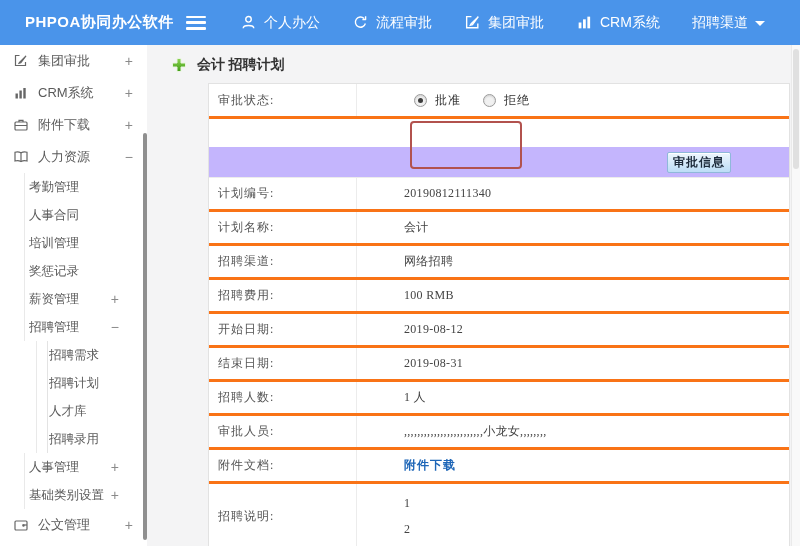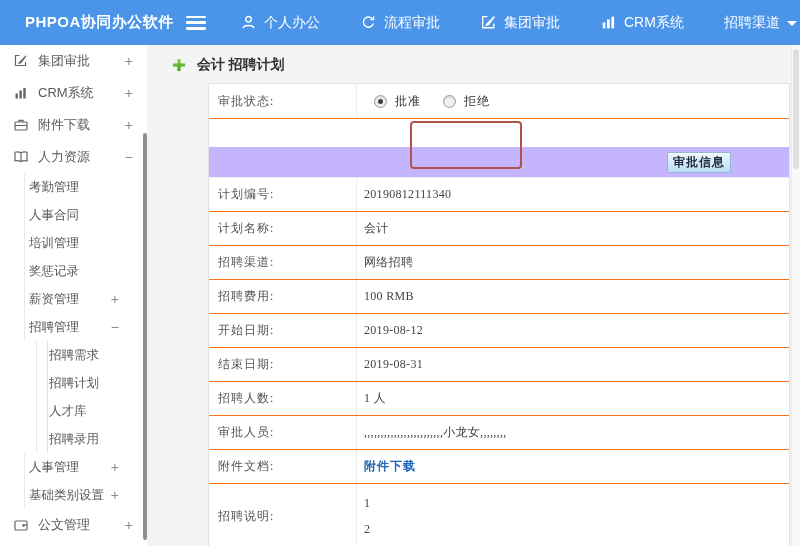--- a/index.html
+++ b/index.html
@@ -13,21 +13,21 @@
   
   .topbar {
     position:absolute; top:0; left:0; width:800px; height:45px;
     background:#4a94ea; color:#fff;
     display:flex; align-items:center;
     z-index:20;
   }
   .logo { flex:0 0 178px; padding-left:25px; font-size:15px; font-weight:bold; letter-spacing:.5px; white-space:nowrap; }
   .hamburger { width:20px; height:14px; display:flex; flex-direction:column; justify-content:space-between; cursor:pointer; margin-left:8px; }
   .hamburger span { display:block; height:2.5px; background:#fff; border-radius:1px; }
-  .topnav { display:flex; align-items:center; gap:40px; margin-left:34px; font-size:14px; }
+  .topnav { display:flex; align-items:center; gap:32px; margin-left:34px; font-size:14px; }
   .nav-item { display:flex; align-items:center; gap:7px; cursor:pointer; white-space:nowrap; }
   .nav-item svg { display:block; }
   .caret-down {
     width:0; height:0; border-left:5px solid transparent; border-right:5px solid transparent;
     border-top:5px solid #fff; margin-top:2px;
   }
 
   
   .sidebar {
     position:absolute; top:45px; left:0; width:147px; height:501px;
@@ -54,28 +54,28 @@
     font-family:"Liberation Serif","DejaVu Serif",serif;
     font-size:14px; font-weight:bold; color:#333;
   }
   .plus-icon svg { display:block; }
 
   .panel {
     position:absolute; left:61px; top:38px; width:582px;
     background:#fff; border:1px solid #e2e2e2;
     font-family:"Liberation Serif","DejaVu Serif",serif;
   }
-  .row { display:flex; border-bottom:1px solid #f97316; }
+  .row { display:flex; border-bottom:3px solid #f97316; }
   .row:last-child { border-bottom:none; }
   .row-label {
     width:148px; flex:0 0 148px; border-right:1px solid #ececec;
     padding-left:9px; display:flex; align-items:center;
     color:#555; font-size:12px; letter-spacing:1px;
   }
-  .row-value { flex:1; display:flex; align-items:center; padding-left:7px; font-size:12px; color:#444; }
+  .row-value { flex:1; display:flex; align-items:center; padding-left:7px; font-size:12px; color:#444;margin-left:40px; }
   .row-status { height:35px; }
   .row-btnbar { height:31px; background:#c4b5fd; display:flex; align-items:center; justify-content:flex-end; padding-right:58px; border-bottom:1px solid #ececec;margin-top:28px; }
   .row-data { height:34px; }
   .row-multi { height:65px; }
   .row-multi .row-value { flex-direction:column; align-items:flex-start; justify-content:center; gap:11px; }
 
   .radio-group { display:flex; align-items:center; gap:8px; padding-left:10px; }
   .radio {
     width:13px; height:13px; border-radius:50%;
     border:1px solid #9b9b9b; background:#f1f1f1;

